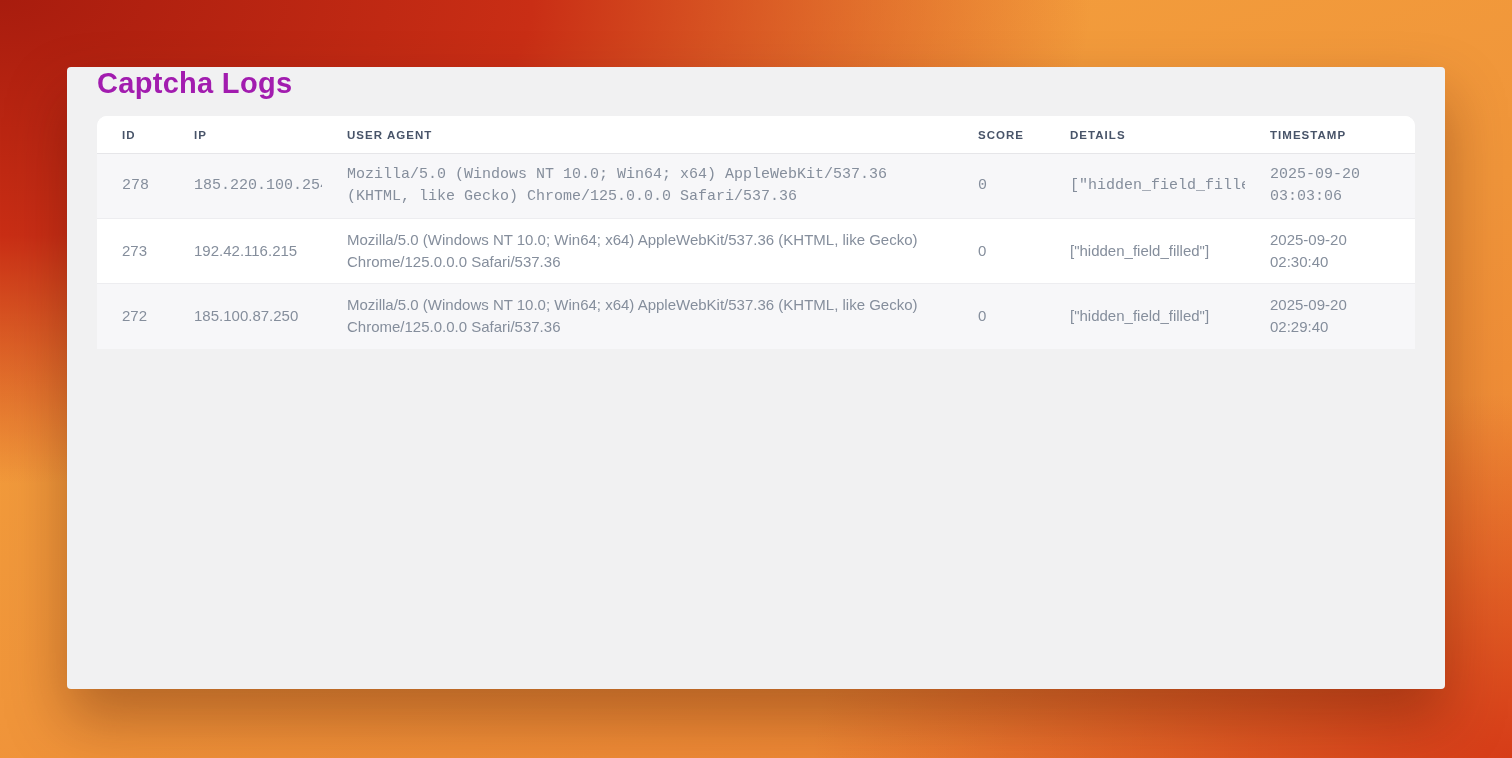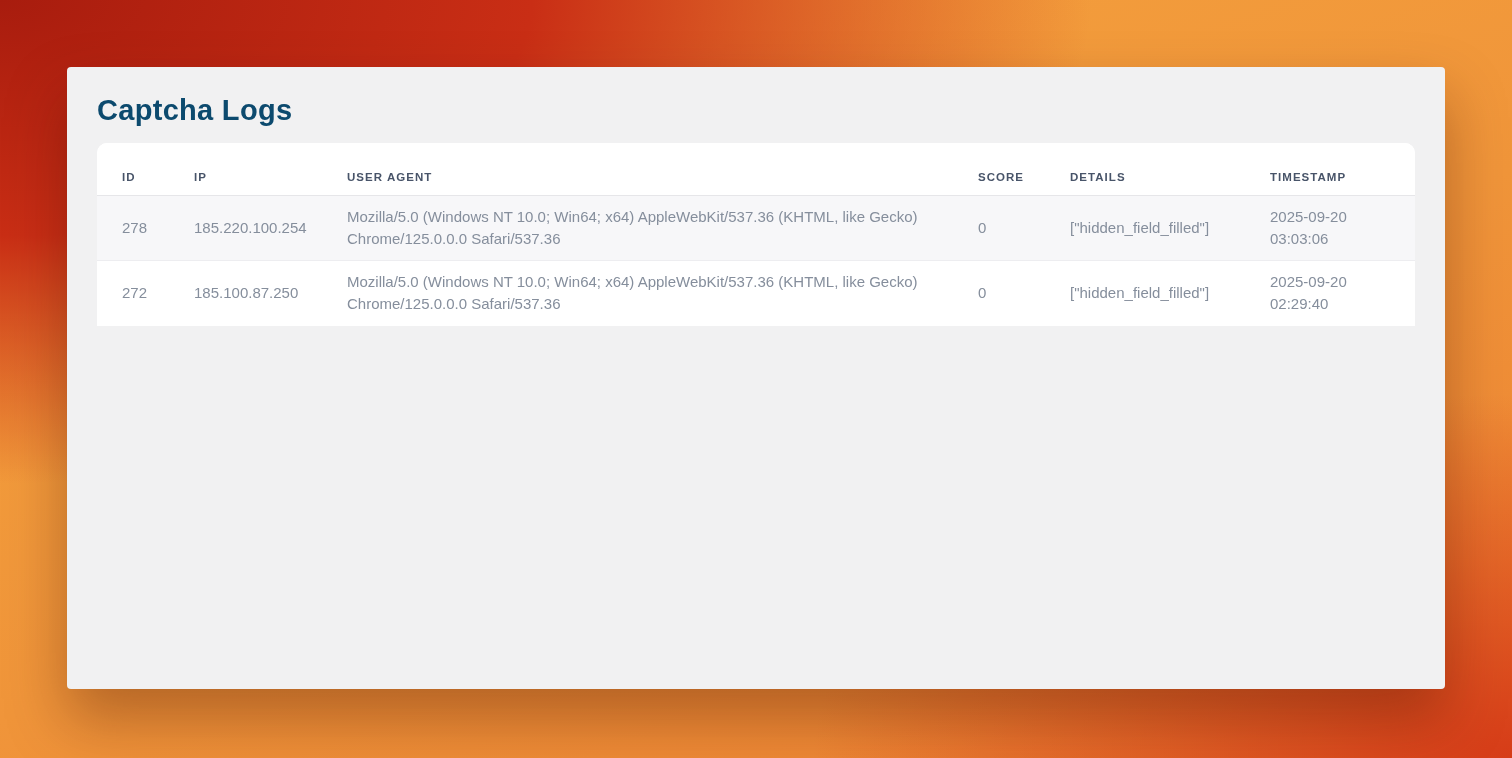--- a/index.html
+++ b/index.html
@@ -23,64 +23,64 @@
     top: 67px;
     width: 1378px;
     height: 622px;
     background: #f1f1f2;
     border-radius: 4px;
     box-shadow: 0 30px 60px rgba(70, 15, 0, 0.35);
     overflow: hidden;
     box-sizing: border-box;
   }
   .card-title {
-    margin: 27px 30px 16px 30px;
+    margin: 0 30px 16px 30px;
     font-size: 29px;
     line-height: 33px;
     font-weight: 600;
     letter-spacing: 0.3px;
-    color: #0c4a6e;
+    color: #a21caf;
   }
   .table-wrap {
     margin: 0 30px;
     background: #ffffff;
     border-radius: 10px 10px 0 0;
     overflow: hidden;
   }
   table {
     width: 100%;
     border-collapse: collapse;
     table-layout: fixed;
   }
   thead th {
     height: 37px;
     text-align: left;
     vertical-align: middle;
-    padding: 15px 10px 0 25px;
+    padding: 0 10px 0 25px;
     font-size: 11.5px;
     font-weight: 700;
     letter-spacing: 0.09em;
     text-transform: uppercase;
     color: #485469;
     background: #ffffff;
     border-bottom: 1px solid #e6e6e9;
     white-space: nowrap;
   }
   tbody td {
     height: 65px;
     box-sizing: border-box;
     vertical-align: middle;
     padding: 10px 20px 10px 25px;
     font-size: 15px;
     line-height: 22px;
     color: #858e9c;
     overflow: hidden;
   }
   tbody tr { border-top: 1px solid #ededf0; }
-  tbody tr:first-child { border-top: none; }
+  tbody tr:first-child { border-top: none; font-family: Liberation Mono, monospace; }
   tbody tr:nth-child(odd) { background: #f7f7f9; }
   tbody tr:nth-child(even) { background: #ffffff; }
   col.c-id { width: 72px; }
   col.c-ip { width: 153px; }
   col.c-ua { width: 631px; }
   col.c-score { width: 92px; }
   col.c-details { width: 200px; }
   col.c-timestamp { width: auto; }
 </style>
 </head>
@@ -111,20 +111,28 @@
       <tbody id="table-body">
           <tr>
             <td>278</td>
             <td>185.220.100.254</td>
             <td>Mozilla/5.0 (Windows NT 10.0; Win64; x64) AppleWebKit/537.36 (KHTML, like Gecko) Chrome/125.0.0.0 Safari/537.36</td>
             <td>0</td>
             <td>["hidden_field_filled"]</td>
             <td>2025-09-20 03:03:06</td>
           </tr>
           <tr>
+            <td>273</td>
+            <td>192.42.116.215</td>
+            <td>Mozilla/5.0 (Windows NT 10.0; Win64; x64) AppleWebKit/537.36 (KHTML, like Gecko) Chrome/125.0.0.0 Safari/537.36</td>
+            <td>0</td>
+            <td>["hidden_field_filled"]</td>
+            <td>2025-09-20 02:30:40</td>
+          </tr>
+          <tr>
             <td>272</td>
             <td>185.100.87.250</td>
             <td>Mozilla/5.0 (Windows NT 10.0; Win64; x64) AppleWebKit/537.36 (KHTML, like Gecko) Chrome/125.0.0.0 Safari/537.36</td>
             <td>0</td>
             <td>["hidden_field_filled"]</td>
             <td>2025-09-20 02:29:40</td>
           </tr>
         </tbody>
     </table>
   </div>

